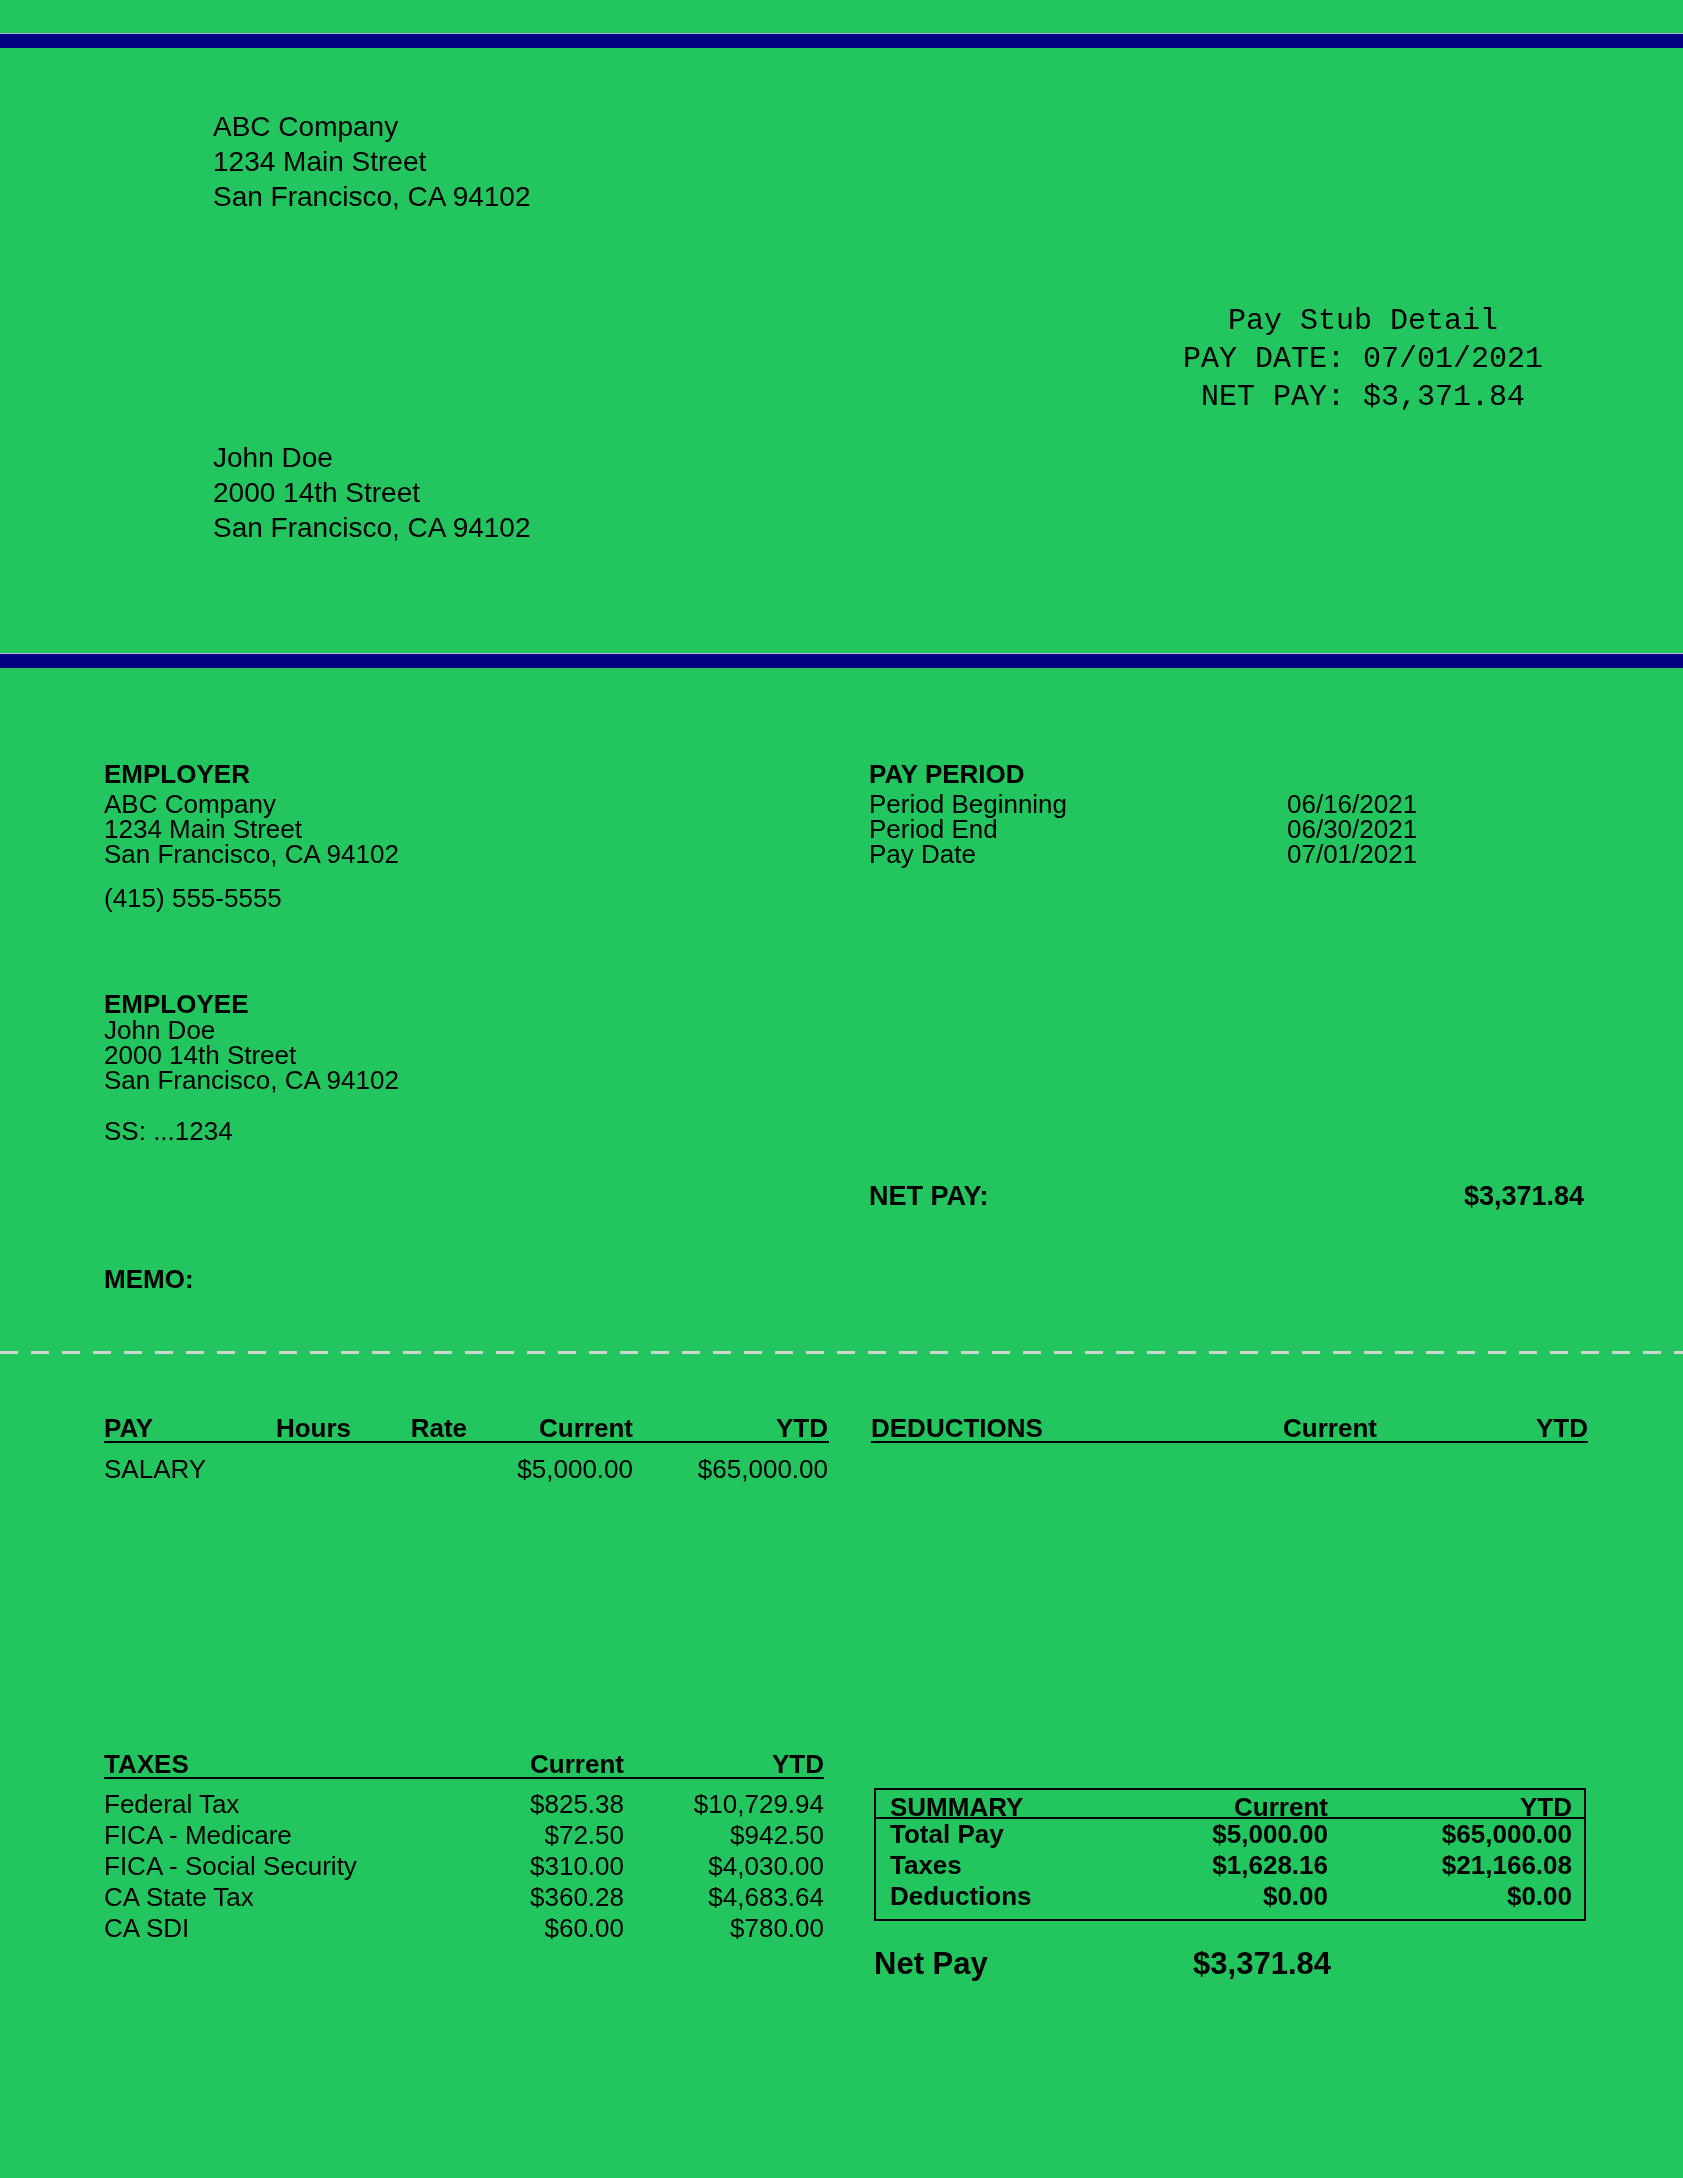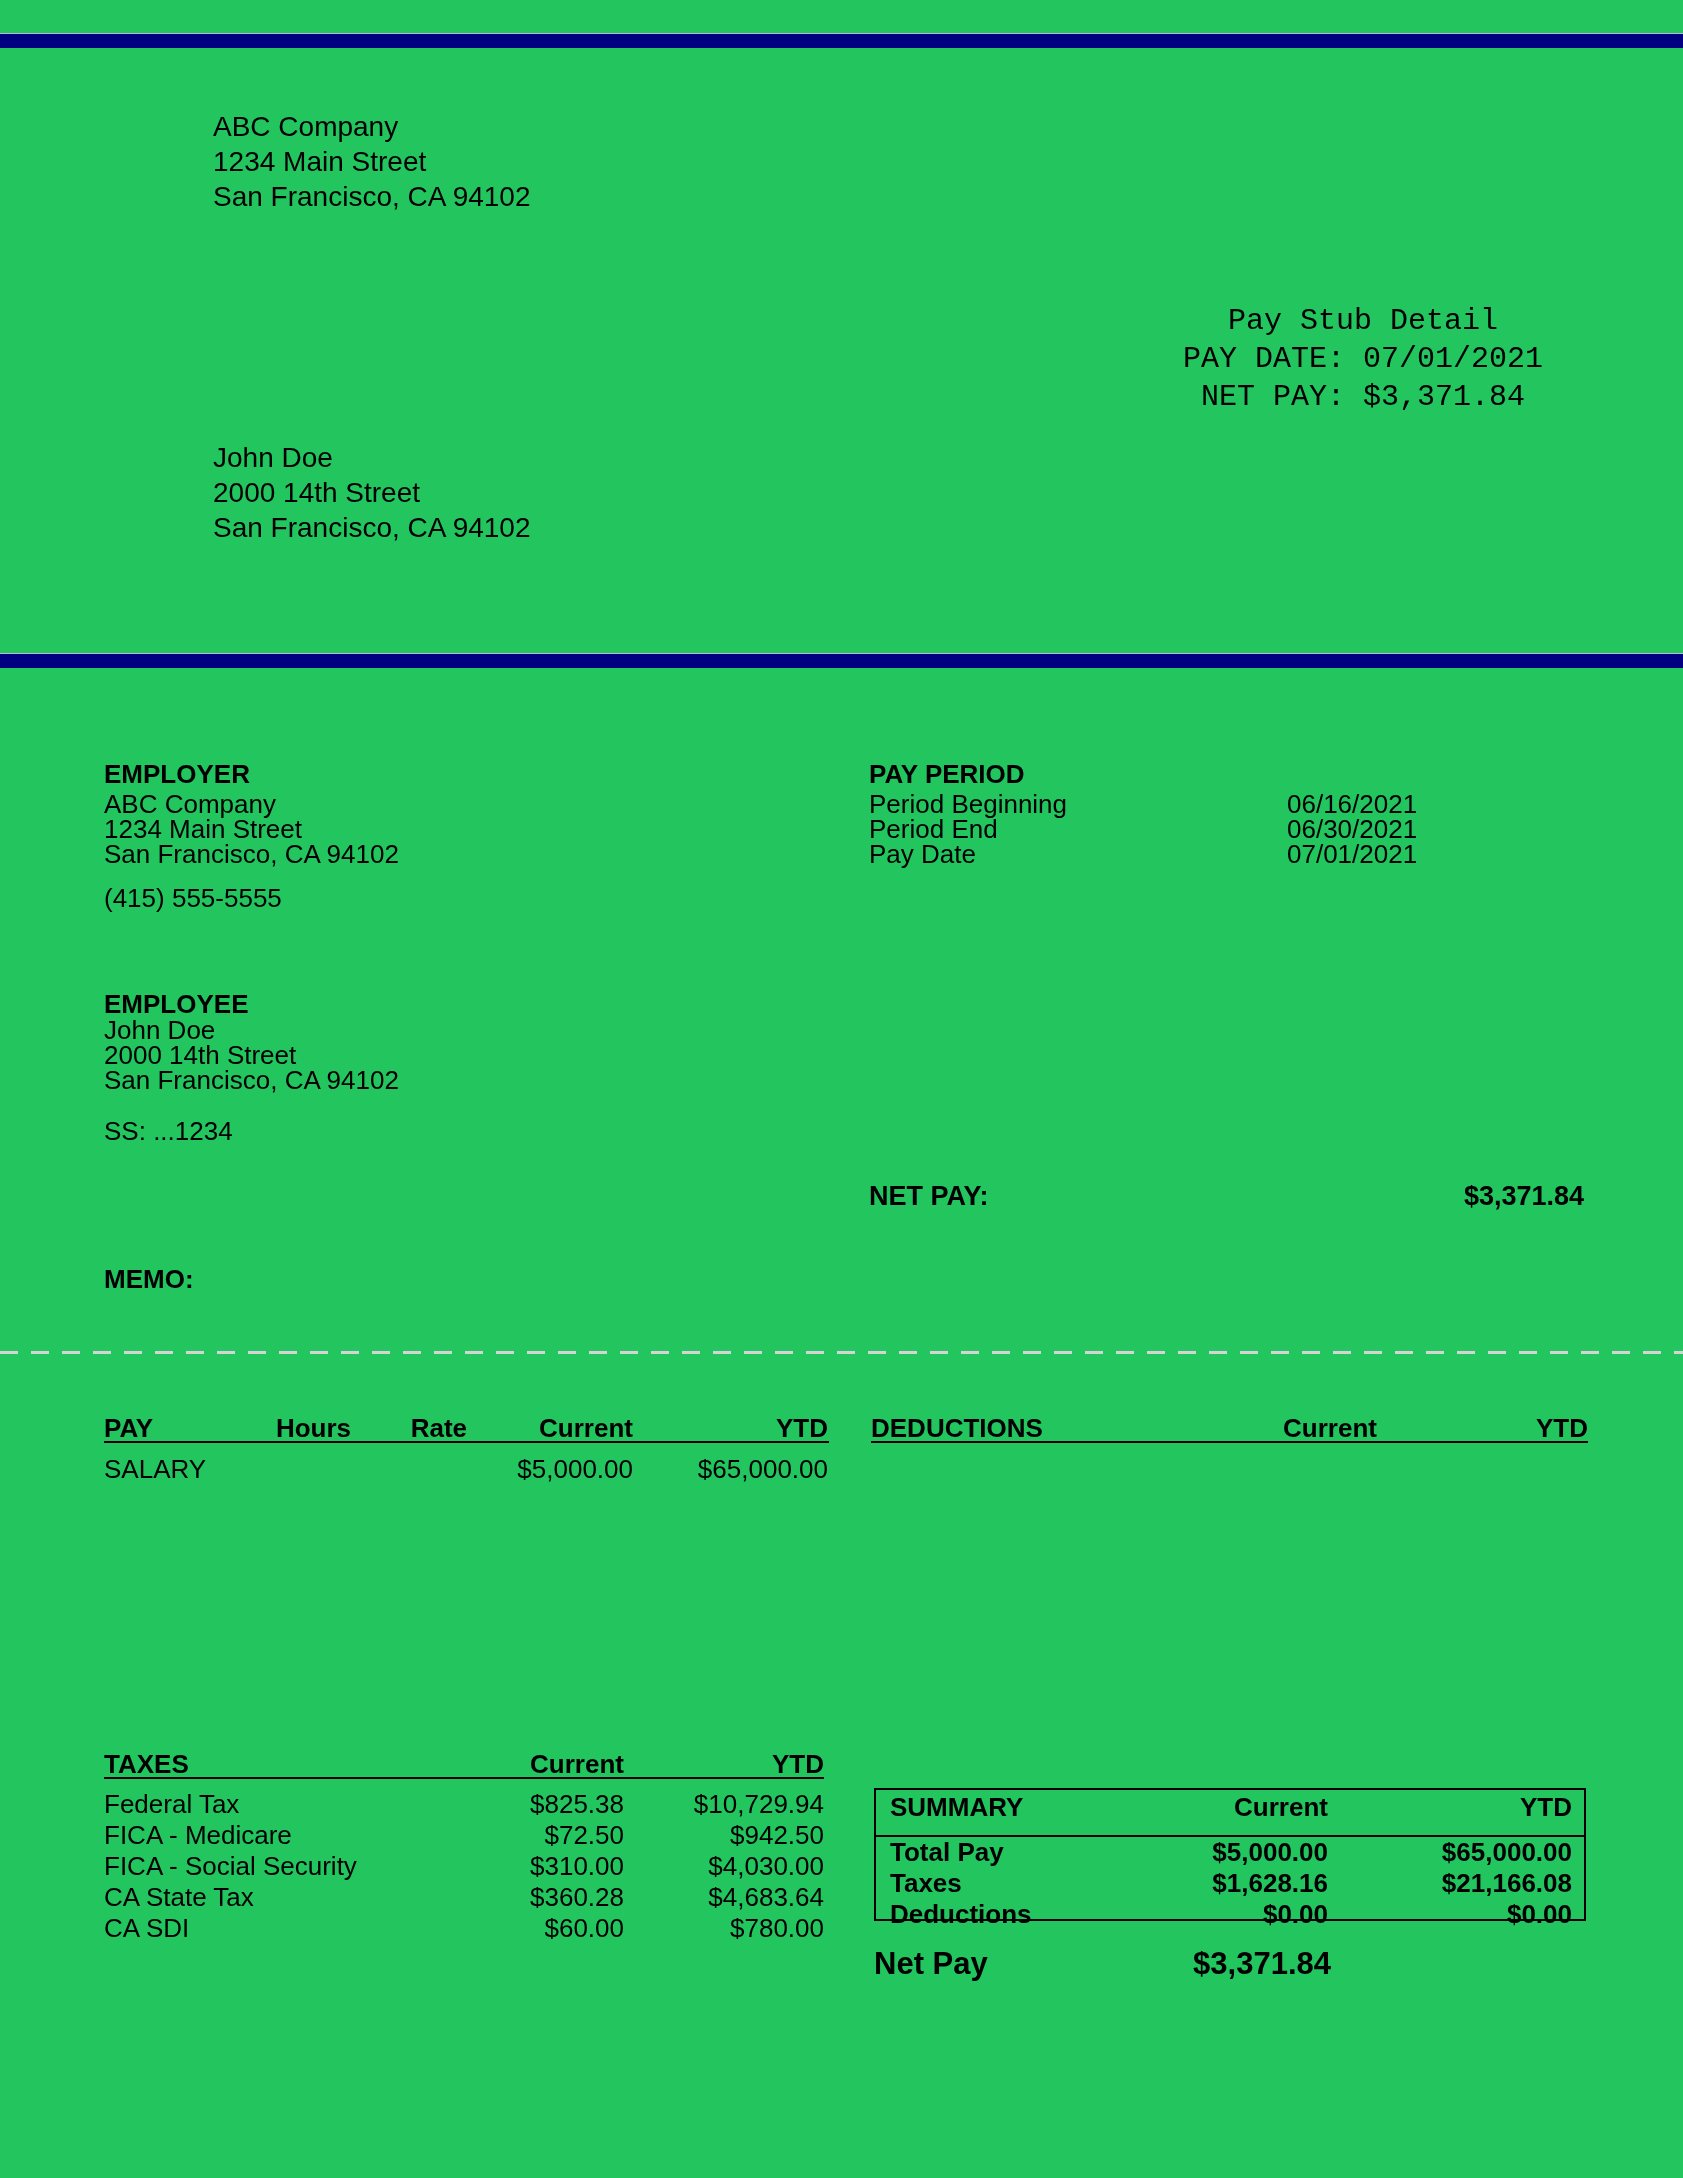--- a/index.html
+++ b/index.html
@@ -121,21 +121,21 @@
     top: 1788px;
     width: 712px;
     height: 133px;
     border: 2px solid #000000;
     font-size: 26px;
   }
   .summary-box .thead {
     display: grid;
     grid-template-columns: 282px 156px 244px;
     padding: 0 24px 0 14px;
-    height: 47px;
+    height: 29px;
     line-height: 35px;
     font-weight: bold;
     border-bottom: 2px solid #000000;
   }
   .summary-box .trow {
     display: grid;
     grid-template-columns: 282px 156px 244px;
     padding: 0 12px 0 14px;
     line-height: 31px;
     height: 31px;

